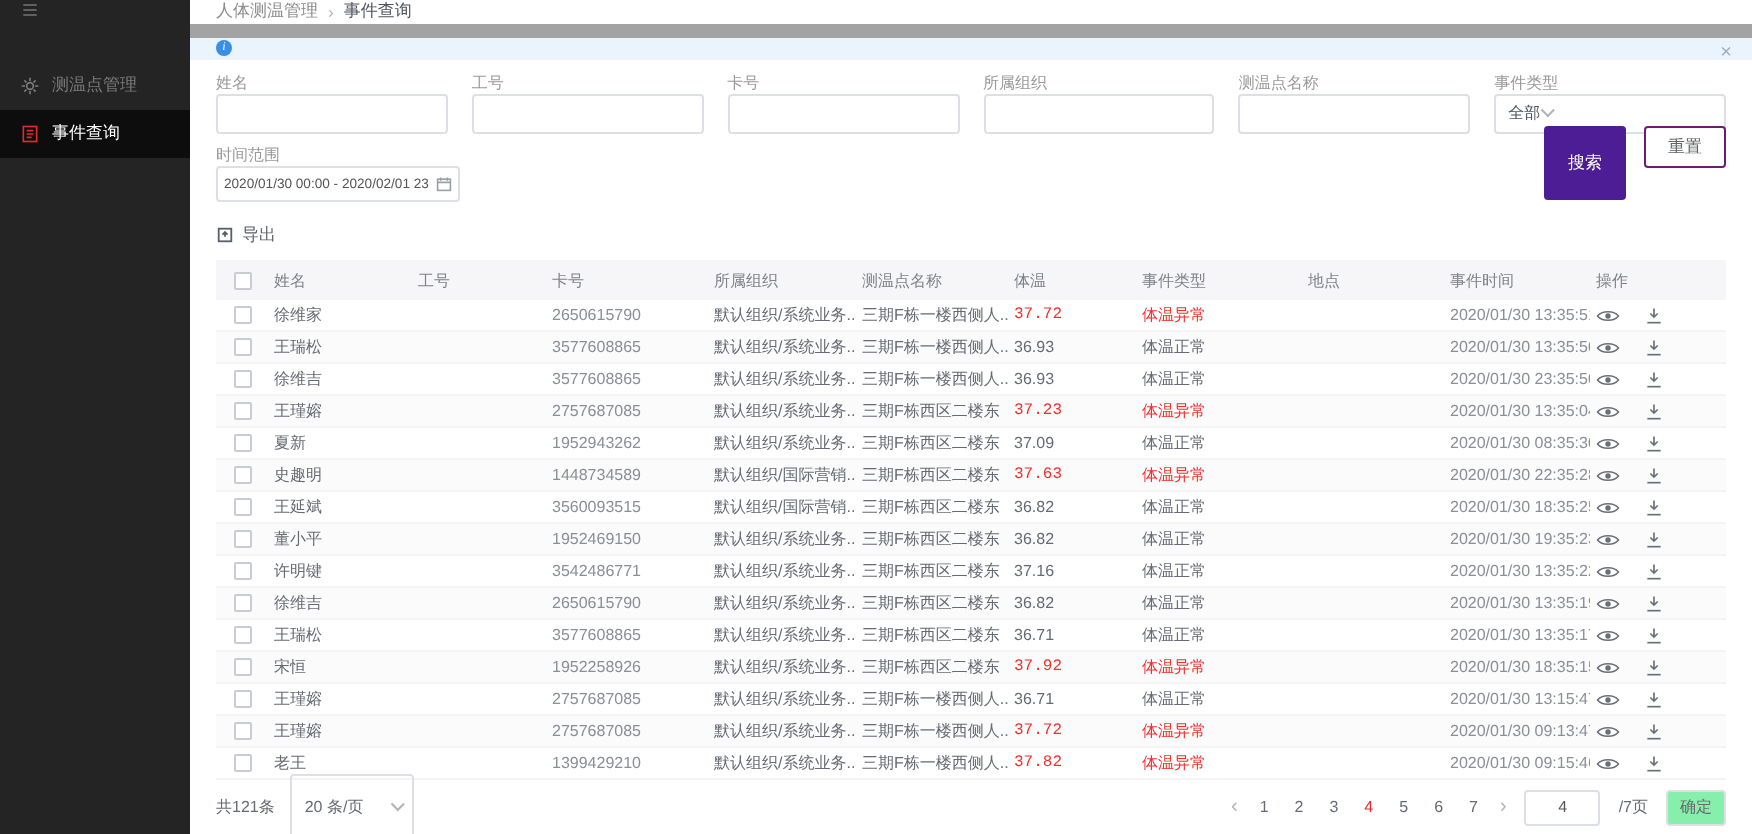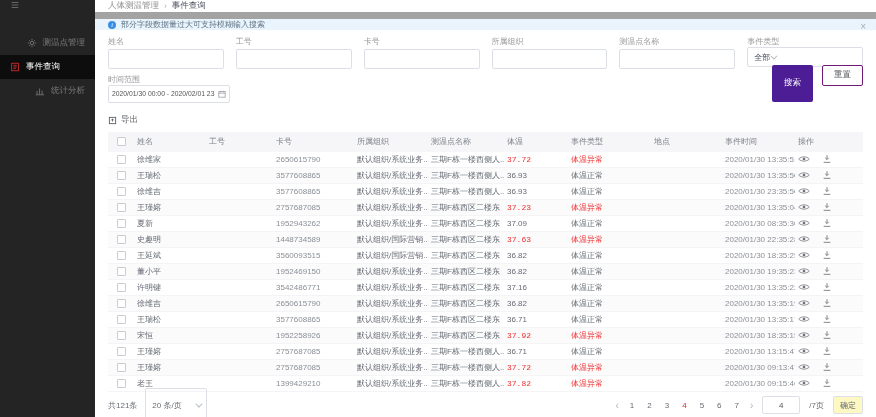--- a/index.html
+++ b/index.html
@@ -10,21 +10,21 @@
   
   .sidebar { width:95px; min-width:95px; background:#242424; color:#8f8f8f; overflow:hidden; }
   .side-item { display:flex; align-items:center; gap:6px; height:24px; padding:0 10px;
     font-size:8.5px; cursor:pointer; white-space:nowrap; }
   .side-item svg { flex:0 0 auto; }
   .side-item.partial { margin-top:-7px; opacity:.75; }
   .side-item.first { margin-top:14px; }
   .side-item.active { background:#0d0d0d; color:#ffffff; }
   .side-item.active .sicon { color:#e02b2b; }
   .sicon { color:#8f8f8f; display:inline-flex; }
-  .side-item.dim { opacity:.8;justify-content:flex-end; }
+  .side-item.dim { opacity:.8; }
 
   
   .main { flex:1; display:flex; flex-direction:column; background:#fff; position:relative; }
 
   .breadcrumb { height:19px; display:flex; align-items:center; padding:0 13px;
     font-size:8.5px; color:#8c8c8c; border-bottom:7px solid #a3a3a3; }
   .breadcrumb .sep { margin:0 5px; color:#b3b3b3; }
   .breadcrumb .current { color:#4d5360; }
 
   .banner { height:18px; background:#e9f4fc; display:flex; align-items:center;
@@ -92,21 +92,21 @@
   .foot-left { display:flex; align-items:center; gap:8px; }
   .page-size { width:62px; height:34px; border:1px solid #dcdfe6; border-radius:2px;
     display:flex; align-items:center; justify-content:space-between; padding:0 6px;
     cursor:pointer; color:#666b73; }
   .foot-right { display:flex; align-items:center; gap:9px; }
   .pg { color:#666b73; cursor:pointer; padding:0 2px; }
   .pg.active { color:#e02b2b; }
   .pg-nav { color:#b0b3b9; cursor:pointer; font-size:10px; }
   .jump-input { width:38px; height:18px; border:1px solid #dcdfe6; border-radius:2px;
     text-align:center; font-size:8px; color:#555; outline:none; }
-  .btn-confirm { width:30px; height:18px; background:#fef9c3; border:1px solid #dcdfe6;
+  .btn-confirm { width:30px; height:18px; background:#86efac; border:1px solid #dcdfe6;
     border-radius:2px; font-size:8px; color:#666b73; cursor:pointer; }
 </style>
 </head>
 <body>
 
 <div class="app">
 
   <aside class="sidebar">
     <div class="side-item partial">
       <span class="sicon">
@@ -127,41 +127,32 @@
     </div>
     <div class="side-item active">
       <span class="sicon">
         <svg width="10" height="10" viewBox="0 0 12 12">
             <rect x="2" y="1.5" width="8" height="9" fill="none" stroke="currentColor"></rect>
             <path d="M4 4h4M4 6h4M4 8h3" stroke="currentColor"></path>
           </svg>
       </span>
       <span>事件查询</span>
     </div>
-    <div class="side-item dim">
-      <span class="sicon">
-        <svg width="10" height="10" viewBox="0 0 12 12">
-            <path d="M2.5 10V6M5.5 10V3M8.5 10V5.5M1 10.5h10" stroke="currentColor" fill="none"></path>
-          </svg>
-      </span>
-      <span>统计分析</span>
-    </div>
   </aside>
 
   <div class="main">
 
     <div class="breadcrumb">
       <span>人体测温管理</span>
       <span class="sep">›</span>
       <span class="current">事件查询</span>
     </div>
 
     <div class="banner">
       <span class="info-dot">i</span>
-      <span>部分字段数据量过大可支持模糊输入搜索</span>
       <span class="banner-close">×</span>
     </div>
 
     <div class="filters">
       <div class="f-grid">
         <div>
           <div class="f-label">姓名</div>
           <input class="f-input" value="" style="">
         </div>
         <div>

